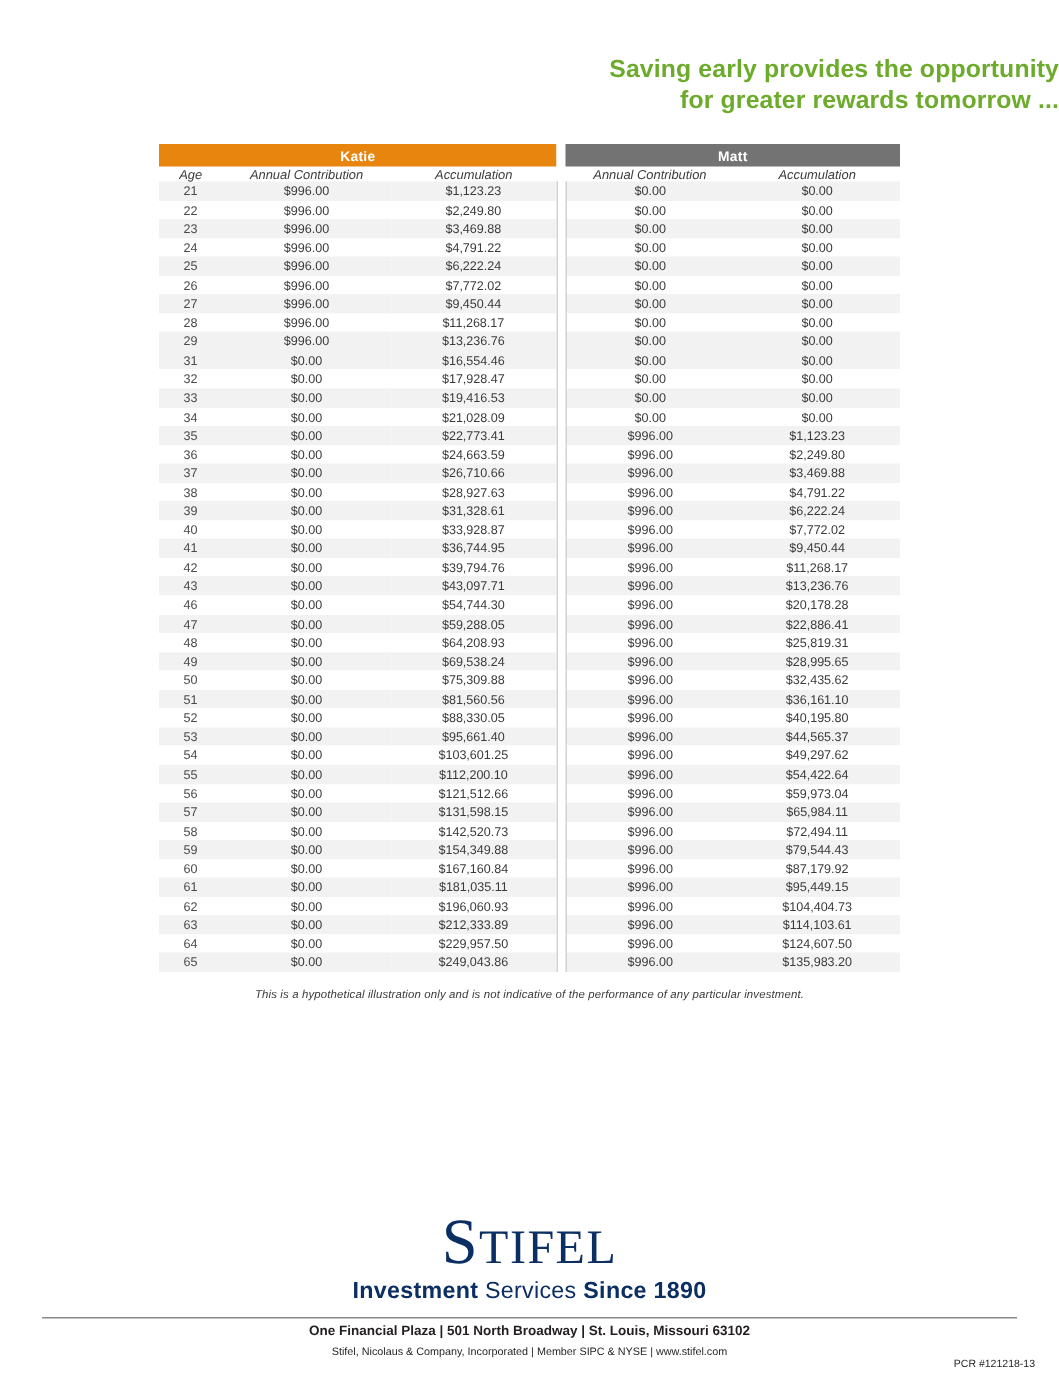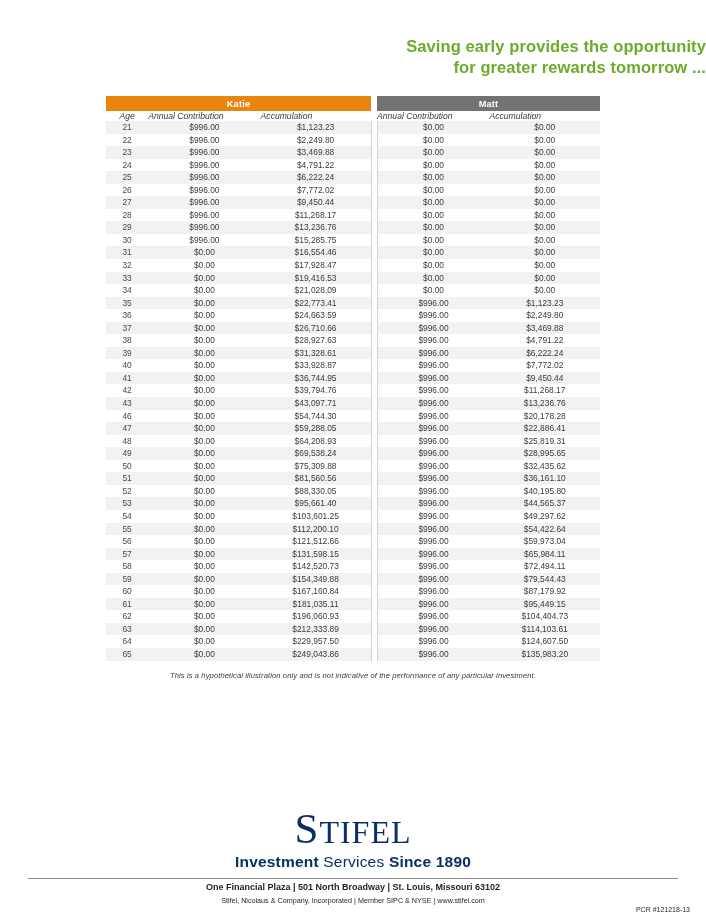--- a/index.html
+++ b/index.html
@@ -59,21 +59,21 @@
   }
   .hdr-katie { background: #e8850f; }
   .hdr-matt  { background: #737373; }
   .hdr-gap { width: 6px; background: #ffffff; }
   .sub-row td {
     font-style: italic;
     font-size: 8.6px;
     color: #3b3b3b;
     padding-top: 4px;
     padding-bottom: 3px;
-    text-align: left;
+    text-align: center;
     vertical-align: bottom;
   }
   .sub-row td.age-h {
     text-align: center;
   }
   .body-row td {
     height: 12.55px;
     line-height: 12.55px;
     text-align: center;
     font-size: 8.4px;
@@ -266,28 +266,20 @@
             <td>$0.00</td>
           </tr>
           <tr class="body-row zebra-b">
             <td class="age-cell">29</td>
             <td>$996.00</td>
             <td>$13,236.76</td>
             <td class="gapcell divider-col">&nbsp;</td>
             <td>$0.00</td>
             <td>$0.00</td>
           </tr>
-          <tr class="body-row zebra-a">
-            <td class="age-cell">30</td>
-            <td>$996.00</td>
-            <td>$15,285.75</td>
-            <td class="gapcell divider-col">&nbsp;</td>
-            <td>$0.00</td>
-            <td>$0.00</td>
-          </tr>
           <tr class="body-row zebra-b">
             <td class="age-cell">31</td>
             <td>$0.00</td>
             <td>$16,554.46</td>
             <td class="gapcell divider-col">&nbsp;</td>
             <td>$0.00</td>
             <td>$0.00</td>
           </tr>
           <tr class="body-row zebra-a">
             <td class="age-cell">32</td>

